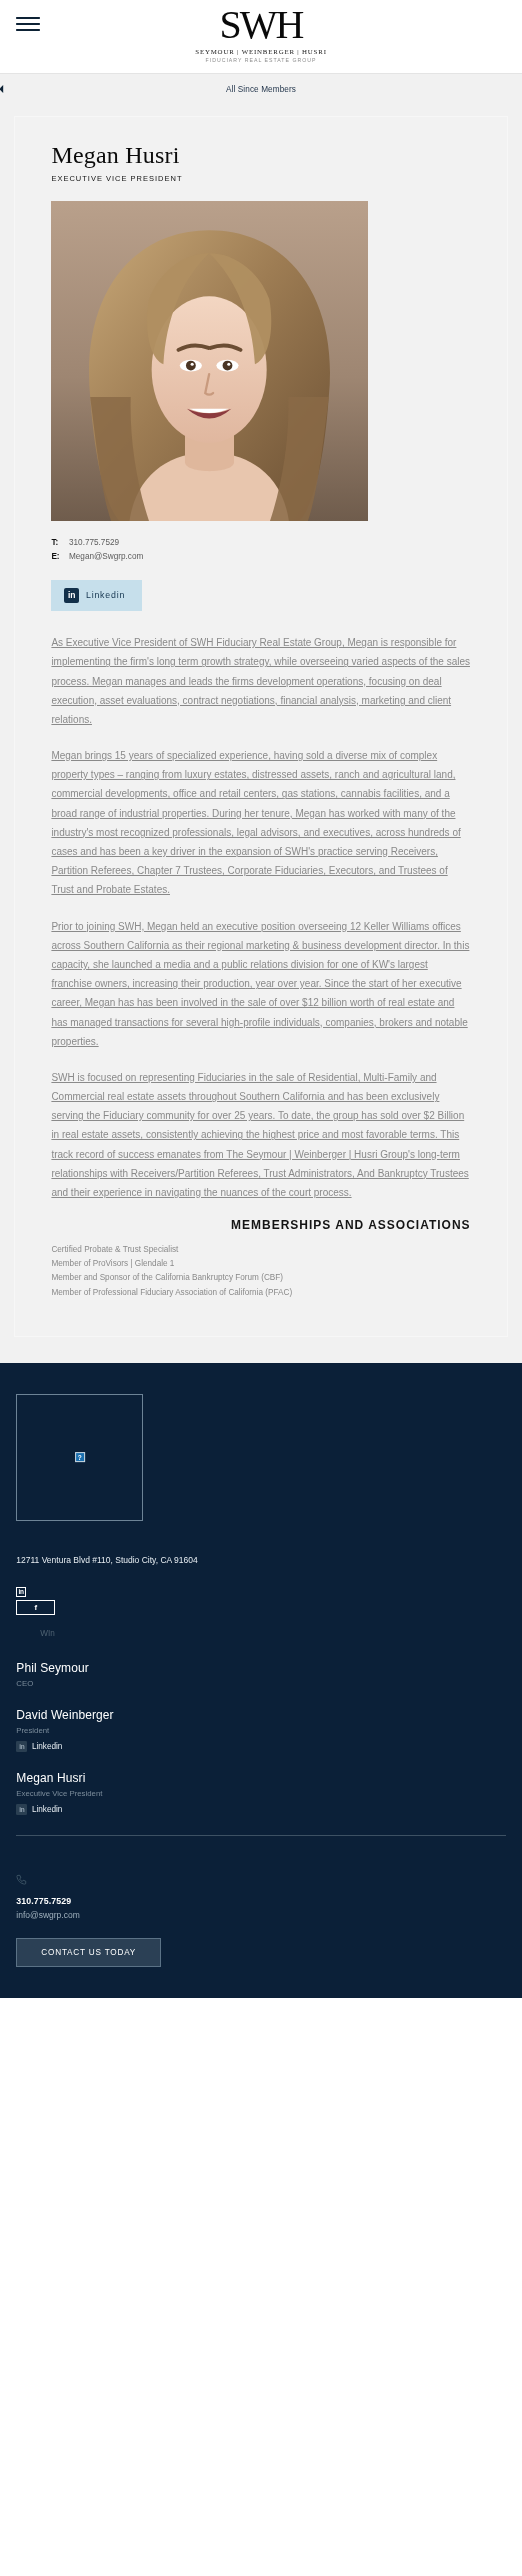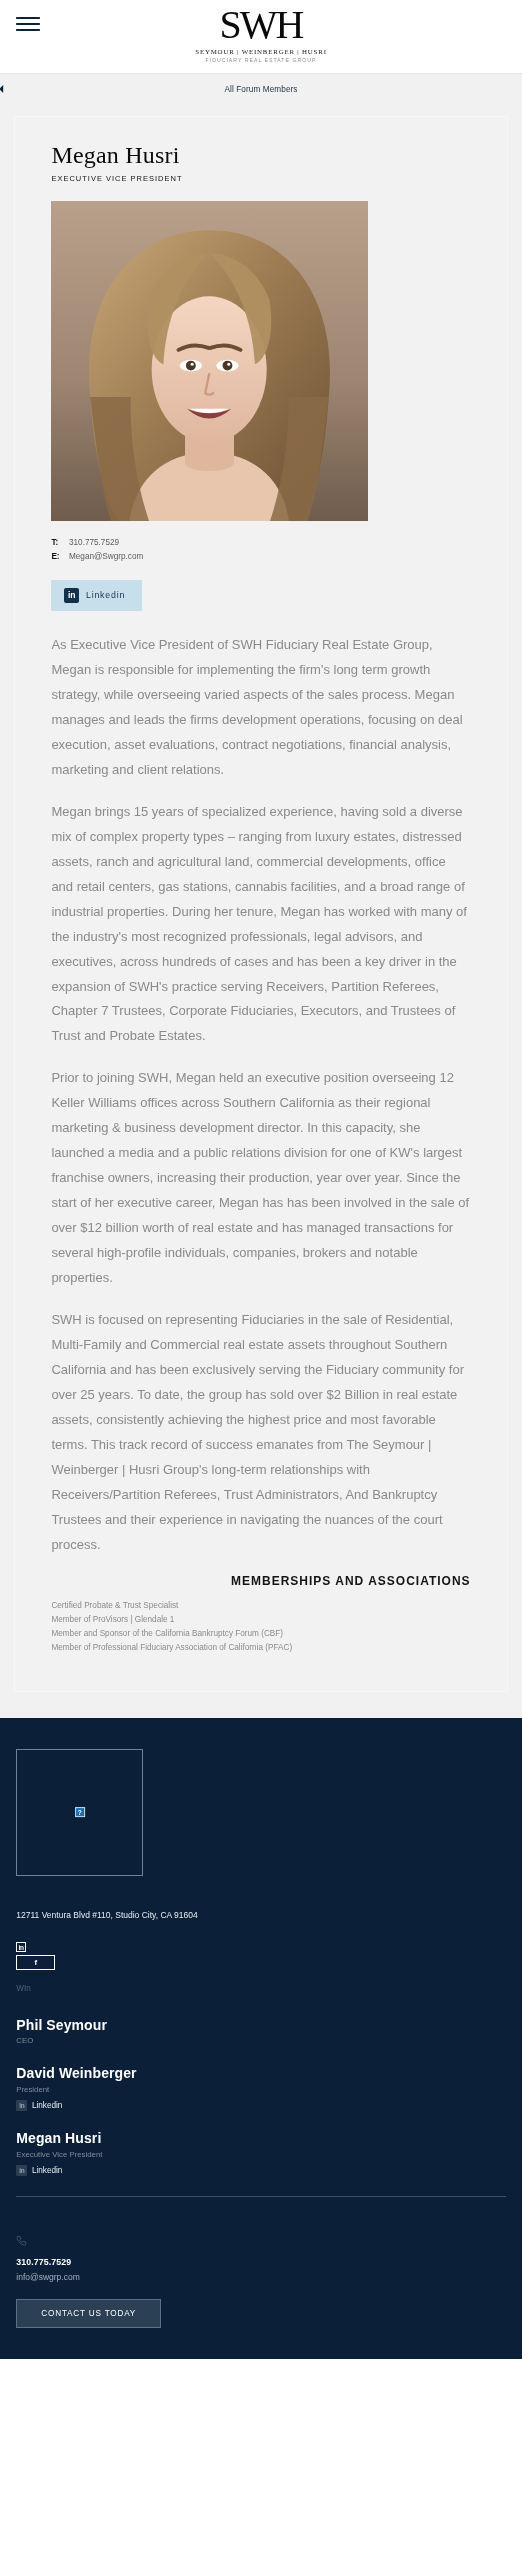--- a/index.html
+++ b/index.html
@@ -165,24 +165,25 @@
     justify-content: center;
     letter-spacing: -0.3px;
   }
   .li-btn-label {
     font-size: 8.8px;
     color: #14354f;
     letter-spacing: 0.8px;
   }
 
   .bio p {
-    font-size: 13px;
+    font-size: 10px;
     line-height: 1.92;
     color: #8a8a8a;
     margin-top: 17px;
+    text-decoration: underline;
   }
   .bio p:first-child { margin-top: 22px; }
 
   .mem-head {
     margin-top: 16px;
     font-size: 12px;
     font-weight: bold;
     letter-spacing: 1px;
     color: #141414;
     text-align: right;
@@ -250,27 +251,28 @@
     align-items: center;
     justify-content: center;
     font-size: 7.8px;
     font-weight: bold;
     cursor: pointer;
   }
   .soc-caption {
     margin-top: 13.7px;
     font-size: 8.2px;
     color: #4f6272;
+    margin-left: 24px;
   }
 
   .team-block { margin-top: 23.5px; }
   .team-item { margin-bottom: 19.6px; }
   .team-name {
-    font-size: 14px;
-    font-weight: bold;
+    font-size: 12px;
+    font-weight: normal;
     color: #ffffff;
     margin-bottom: 3.9px;
     letter-spacing: 0.1px;
   }
   .team-role {
     font-size: 7.8px;
     color: #7b8c9b;
   }
   .team-li {
     display: flex;
@@ -348,21 +350,21 @@
     <div class="logo-sub">FIDUCIARY REAL ESTATE GROUP</div>
   </div>
 </div>
 
 <div class="crumb-strip">
   <div class="crumb-back">
     <svg viewBox="0 0 14 14" width="9.1" height="9.1" aria-hidden="true">
       <path d="M9.5 1 L3.5 7 L9.5 13 Z" fill="#0d2235"></path>
     </svg>
   </div>
-  <div class="crumb-label">All Forum Members</div>
+  <div class="crumb-label">All Since Members</div>
 </div>
 
 <div class="page">
   <div class="card">
 
     <div class="name">Megan Husri</div>
     <div class="role">EXECUTIVE VICE PRESIDENT</div>
 
     <div class="portrait">
       <svg viewBox="0 0 485 490" preserveAspectRatio="xMidYMid slice" aria-hidden="true">

